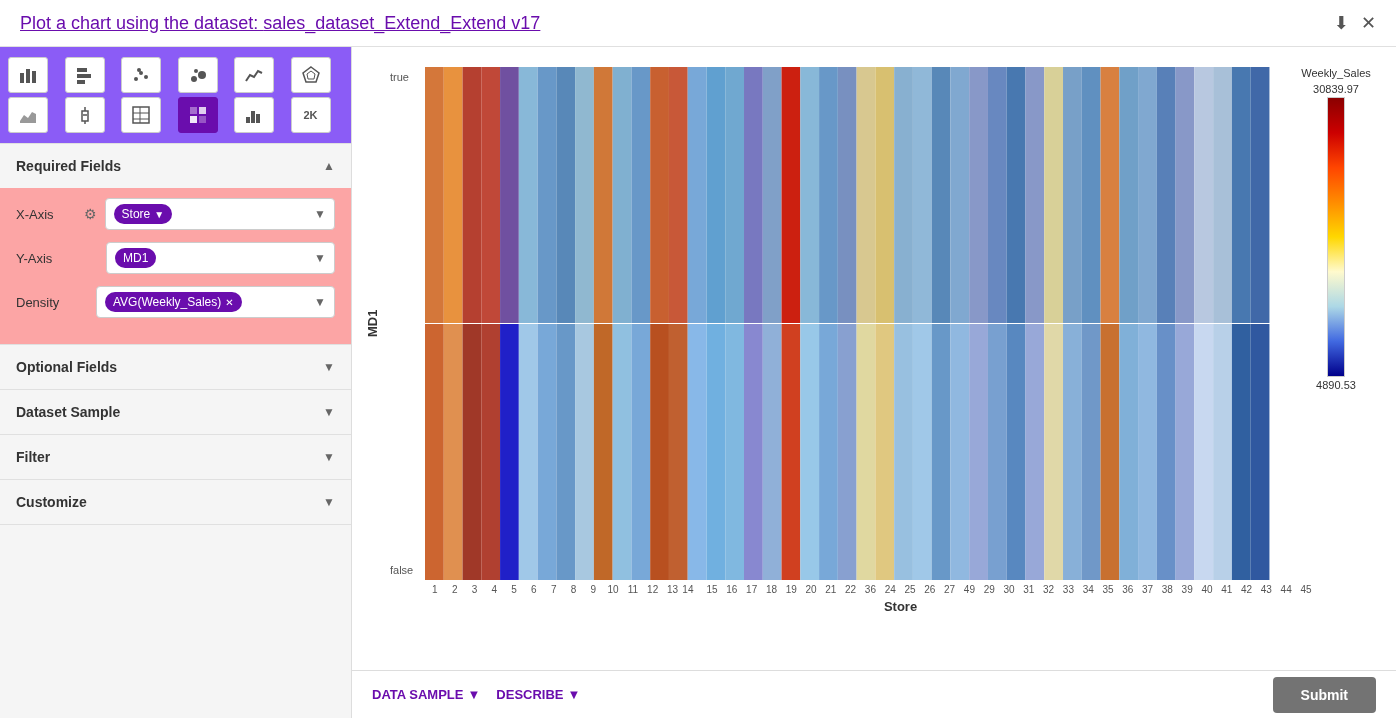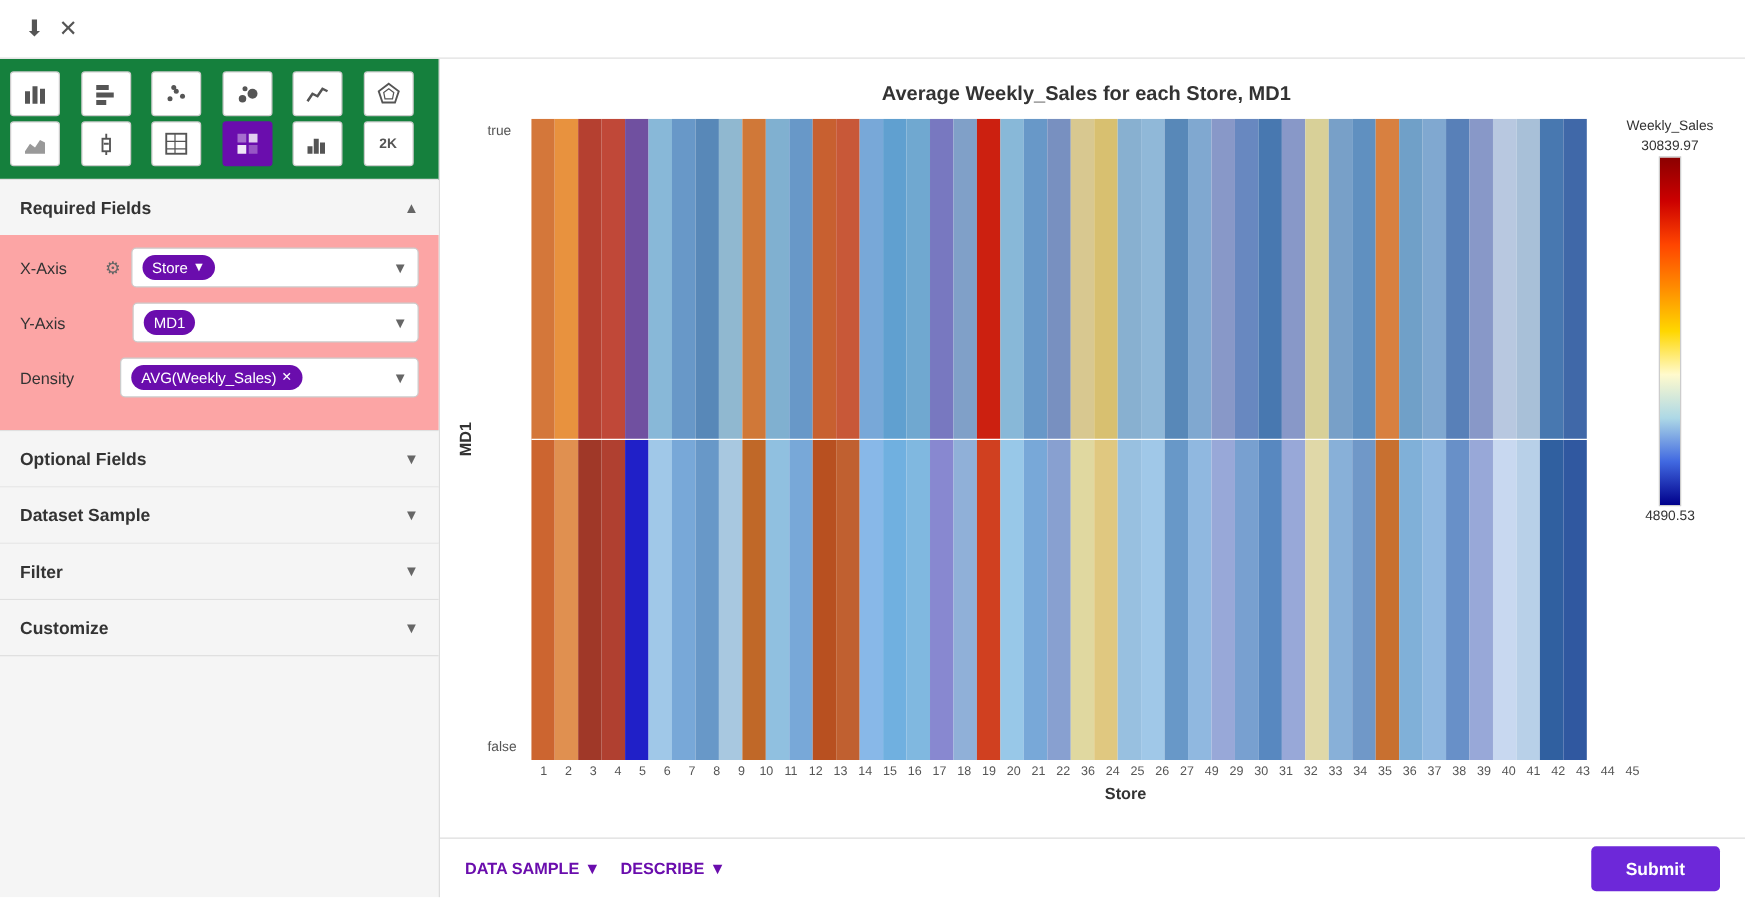--- a/index.html
+++ b/index.html
@@ -24,21 +24,21 @@
 
     
     .left-panel {
       width: 352px; flex-shrink: 0; background: #f5f5f5; border-right: 1px solid #ddd;
       display: flex; flex-direction: column; overflow-y: auto;
     }
 
     
     .chart-icons {
       display: grid; grid-template-columns: repeat(6, 1fr); gap: 4px;
-      padding: 10px 8px; background: #15803d; border-bottom: 1px solid #e0e0e0;
+      padding: 10px 8px; background: #8b5cf6; border-bottom: 1px solid #e0e0e0;
     }
     .chart-icon-btn {
       width: 40px; height: 36px; border: 1px solid #ccc; background: #fff;
       cursor: pointer; display: flex; align-items: center; justify-content: center;
       font-size: 16px; border-radius: 3px; color: #555;
     }
     .chart-icon-btn.active {
       background: #6a0dad; color: #fff; border-color: #6a0dad;
     }
 
@@ -123,30 +123,33 @@
     .bottom-bar {
       height: 48px; border-top: 1px solid #ddd; display: flex; align-items: center;
       justify-content: space-between; padding: 0 20px; background: #fff; flex-shrink: 0;
     }
     .bottom-left { display: flex; gap: 16px; align-items: center; }
     .bottom-btn {
       background: none; border: none; cursor: pointer; font-size: 13px; font-weight: 600;
       color: #6a0dad; display: flex; align-items: center; gap: 4px;
     }
     .submit-btn {
-      background: #6d28d9; color: #fff; border: none; padding: 10px 28px;
+      background: #737373; color: #fff; border: none; padding: 10px 28px;
       border-radius: 4px; cursor: pointer; font-size: 14px; font-weight: 600;
     }
 
     svg.heatmap { width: 100%; height: 100%; }
   </style>
 </head>
 <body>
 
 <div class="title-bar">
+  <div class="title-text">
+    <span>Plot a chart using the dataset: </span><span style="color:#6a0dad;text-decoration:underline;cursor:pointer;">sales_dataset_Extend_Extend v17</span>
+  </div>
   <div class="title-actions">
     <button title="Download">⬇</button>
     <button title="Close">✕</button>
   </div>
 </div>
 
 <div class="main-area">
 
   <div class="left-panel">
 
@@ -301,21 +304,20 @@
       <div class="section-header">
         <span class="section-header-label">Customize</span>
         <span class="section-chevron">▼</span>
       </div>
     </div>
 
   </div>
 
   <div class="chart-area">
     <div class="chart-container">
-      <div class="chart-title">Average Weekly_Sales for each Store, MD1</div>
 
       <div class="heatmap-wrapper">
 
         <div class="y-axis-label">MD1</div>
 
         <div class="y-axis-ticks">
           <span>true</span>
           <span>false</span>
         </div>
 
@@ -489,21 +491,21 @@
           <span style="display: inline-block; text-align: center; font-size: 10px; color: rgb(85, 85, 85); width: 19.8px;">4</span>
           <span style="display: inline-block; text-align: center; font-size: 10px; color: rgb(85, 85, 85); width: 19.8px;">5</span>
           <span style="display: inline-block; text-align: center; font-size: 10px; color: rgb(85, 85, 85); width: 19.8px;">6</span>
           <span style="display: inline-block; text-align: center; font-size: 10px; color: rgb(85, 85, 85); width: 19.8px;">7</span>
           <span style="display: inline-block; text-align: center; font-size: 10px; color: rgb(85, 85, 85); width: 19.8px;">8</span>
           <span style="display: inline-block; text-align: center; font-size: 10px; color: rgb(85, 85, 85); width: 19.8px;">9</span>
           <span style="display: inline-block; text-align: center; font-size: 10px; color: rgb(85, 85, 85); width: 19.8px;">10</span>
           <span style="display: inline-block; text-align: center; font-size: 10px; color: rgb(85, 85, 85); width: 19.8px;">11</span>
           <span style="display: inline-block; text-align: center; font-size: 10px; color: rgb(85, 85, 85); width: 19.8px;">12</span>
           <span style="display: inline-block; text-align: center; font-size: 10px; color: rgb(85, 85, 85); width: 19.8px;">13</span>
-          <span style="display: inline-block; text-align: center; font-size: 10px; color: rgb(85, 85, 85); width: 19.8px;">14</span>
+          <span style="display: inline-block; text-align: left; font-size: 10px; color: rgb(85, 85, 85); width: 19.8px;">14</span>
           <span style="display: inline-block; text-align: center; font-size: 10px; color: rgb(85, 85, 85); width: 19.8px;">15</span>
           <span style="display: inline-block; text-align: center; font-size: 10px; color: rgb(85, 85, 85); width: 19.8px;">16</span>
           <span style="display: inline-block; text-align: center; font-size: 10px; color: rgb(85, 85, 85); width: 19.8px;">17</span>
           <span style="display: inline-block; text-align: center; font-size: 10px; color: rgb(85, 85, 85); width: 19.8px;">18</span>
           <span style="display: inline-block; text-align: center; font-size: 10px; color: rgb(85, 85, 85); width: 19.8px;">19</span>
           <span style="display: inline-block; text-align: center; font-size: 10px; color: rgb(85, 85, 85); width: 19.8px;">20</span>
           <span style="display: inline-block; text-align: center; font-size: 10px; color: rgb(85, 85, 85); width: 19.8px;">21</span>
           <span style="display: inline-block; text-align: center; font-size: 10px; color: rgb(85, 85, 85); width: 19.8px;">22</span>
           <span style="display: inline-block; text-align: center; font-size: 10px; color: rgb(85, 85, 85); width: 19.8px;">36</span>
           <span style="display: inline-block; text-align: center; font-size: 10px; color: rgb(85, 85, 85); width: 19.8px;">24</span>

